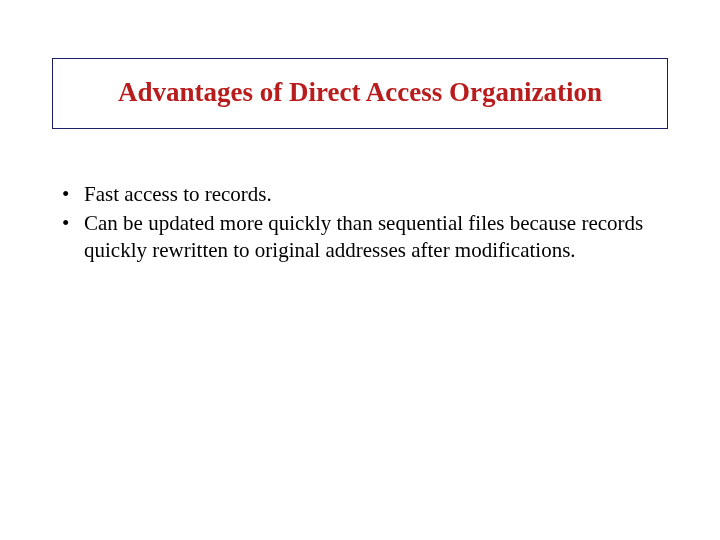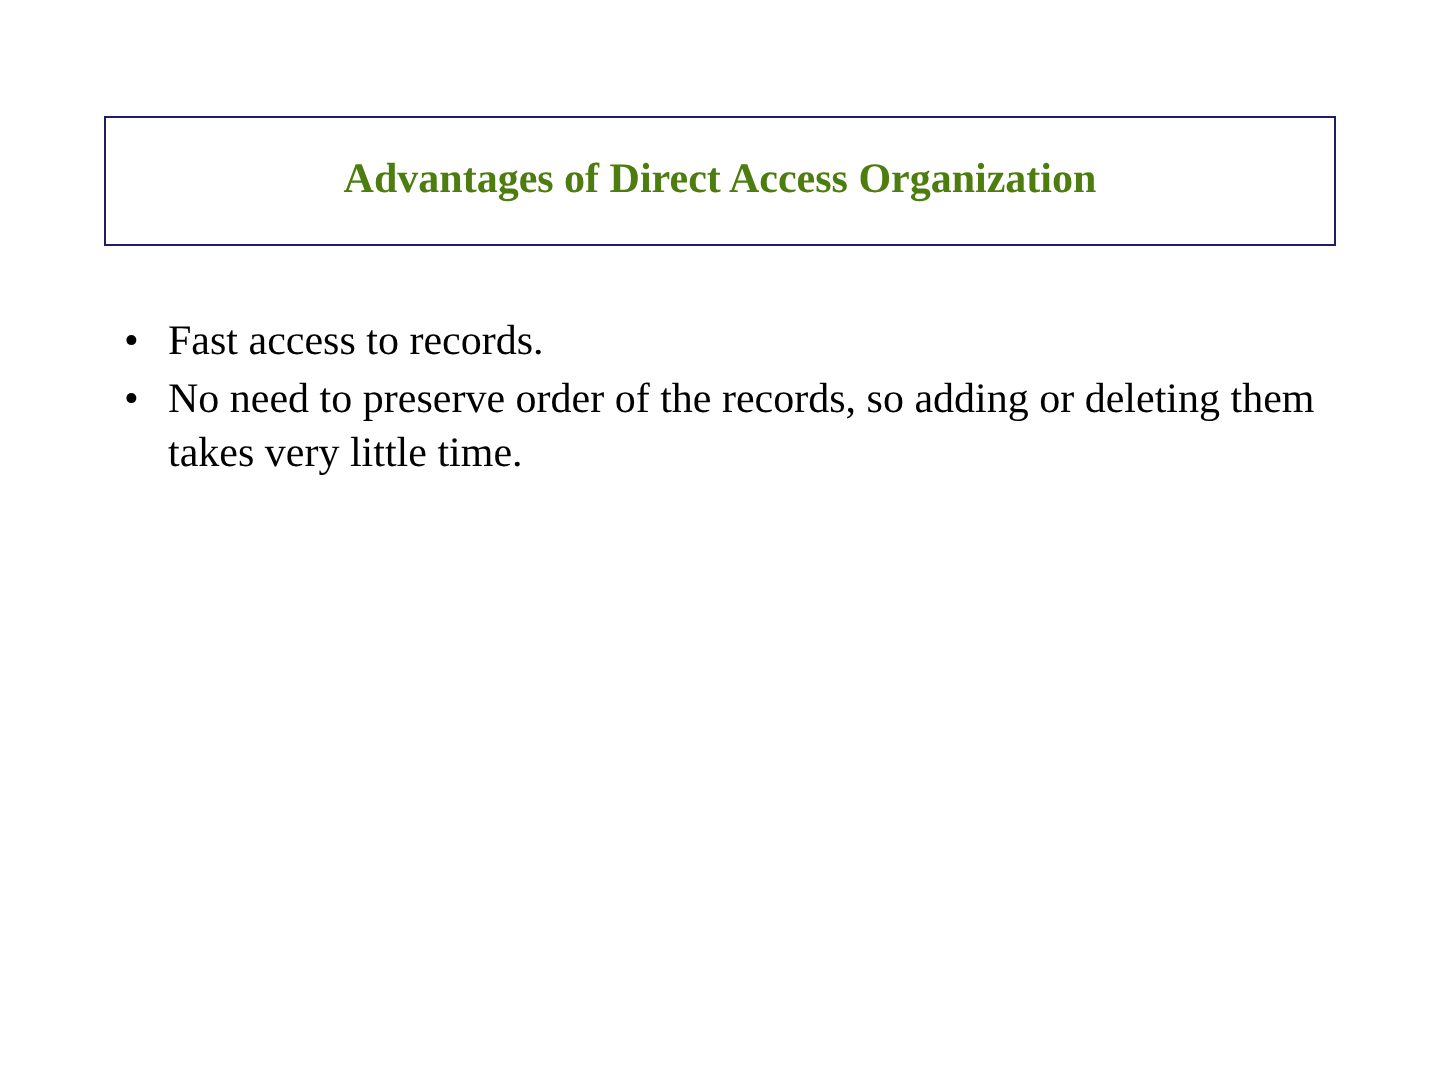--- a/index.html
+++ b/index.html
@@ -10,26 +10,26 @@
     height: 540px;
     padding: 0;
   }
   .title-box {
     margin: 58px 52px 0 52px;
     border: 1.5px solid #1a1f66;
     padding: 18px 10px 20px 10px;
     text-align: center;
   }
   .title-text {
-    font-size: 21px;
+    font-size: 27px;
     font-weight: bold;
-    color: #4d7c0f;
+    color: #b91c1c;
   }
   .body {
-    margin: 34px 56px 0 56px;
+    margin: 52px 56px 0 56px;
   }
   ul.bullets {
     list-style: none;
     padding: 0;
   }
   ul.bullets li {
     position: relative;
     padding-left: 28px;
     font-size: 21px;
     line-height: 1.28;
@@ -63,21 +63,21 @@
 
 <div class="slide">
 
   <div class="title-box">
     <div class="title-text">Advantages of Direct Access Organization</div>
   </div>
 
   <div class="body">
     <ul class="bullets">
       <li>Fast access to records.</li>
-      <li>No need to preserve order of the records, so adding or deleting them takes very little time.</li>
+      <li>Can be updated more quickly than sequential files because records quickly rewritten to original addresses after modifications.</li>
     </ul>
   </div>
 
   <div class="footer">
     <div class="footer-left">
       <div>Understanding</div>
 
     </div>
     <div class="footer-right">24</div>
   </div>

